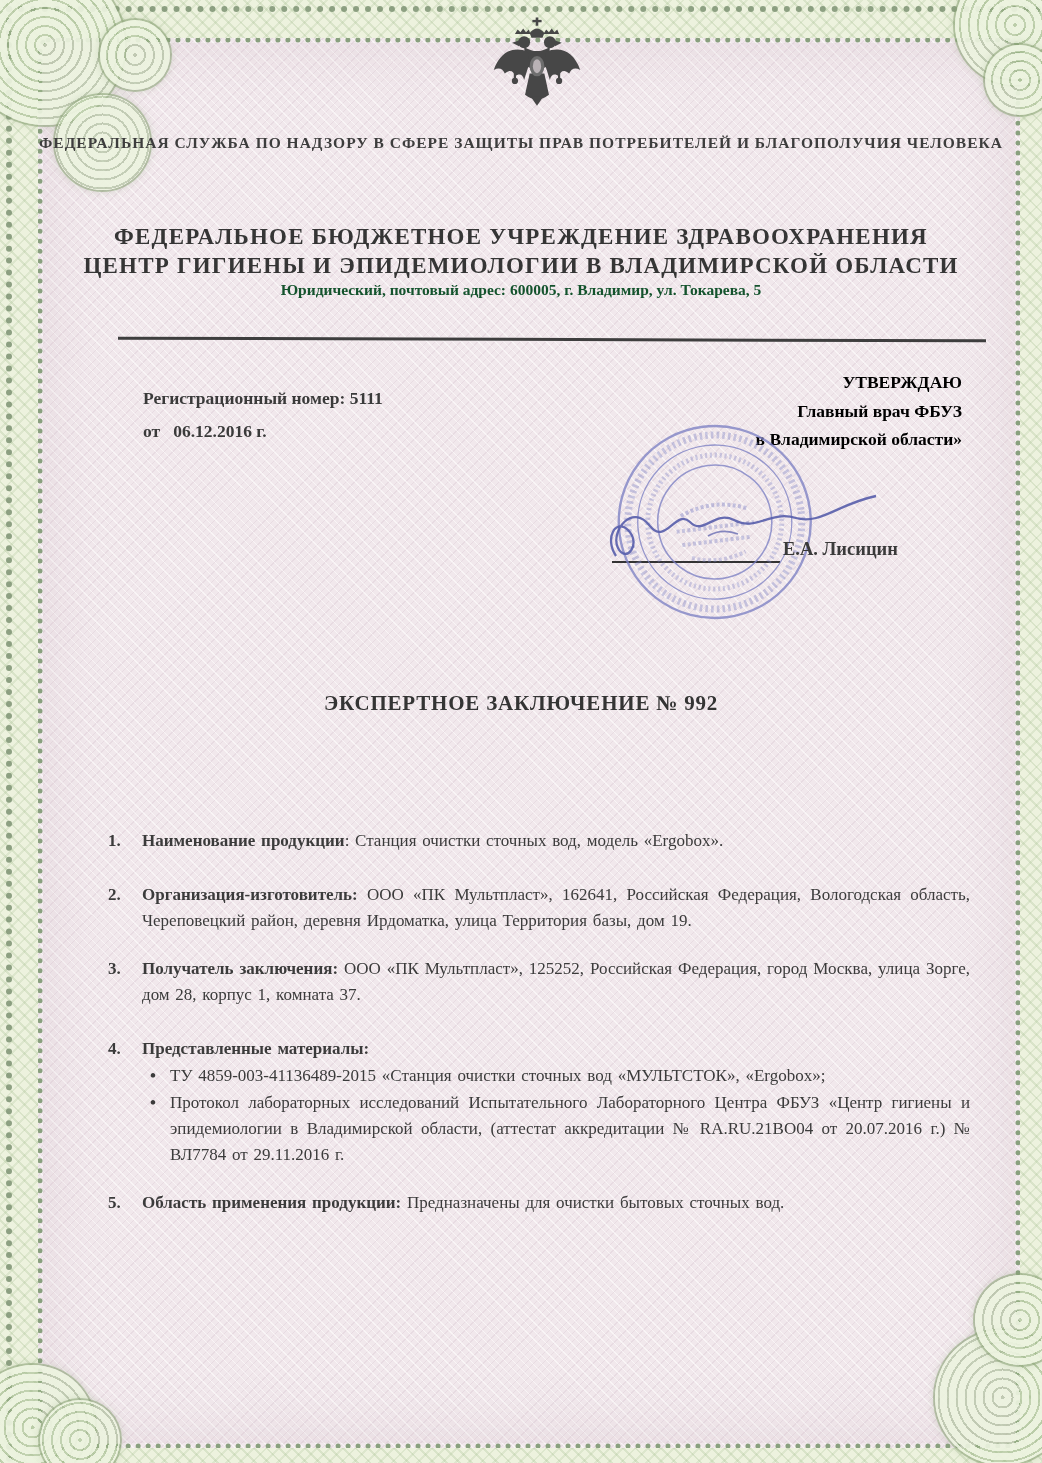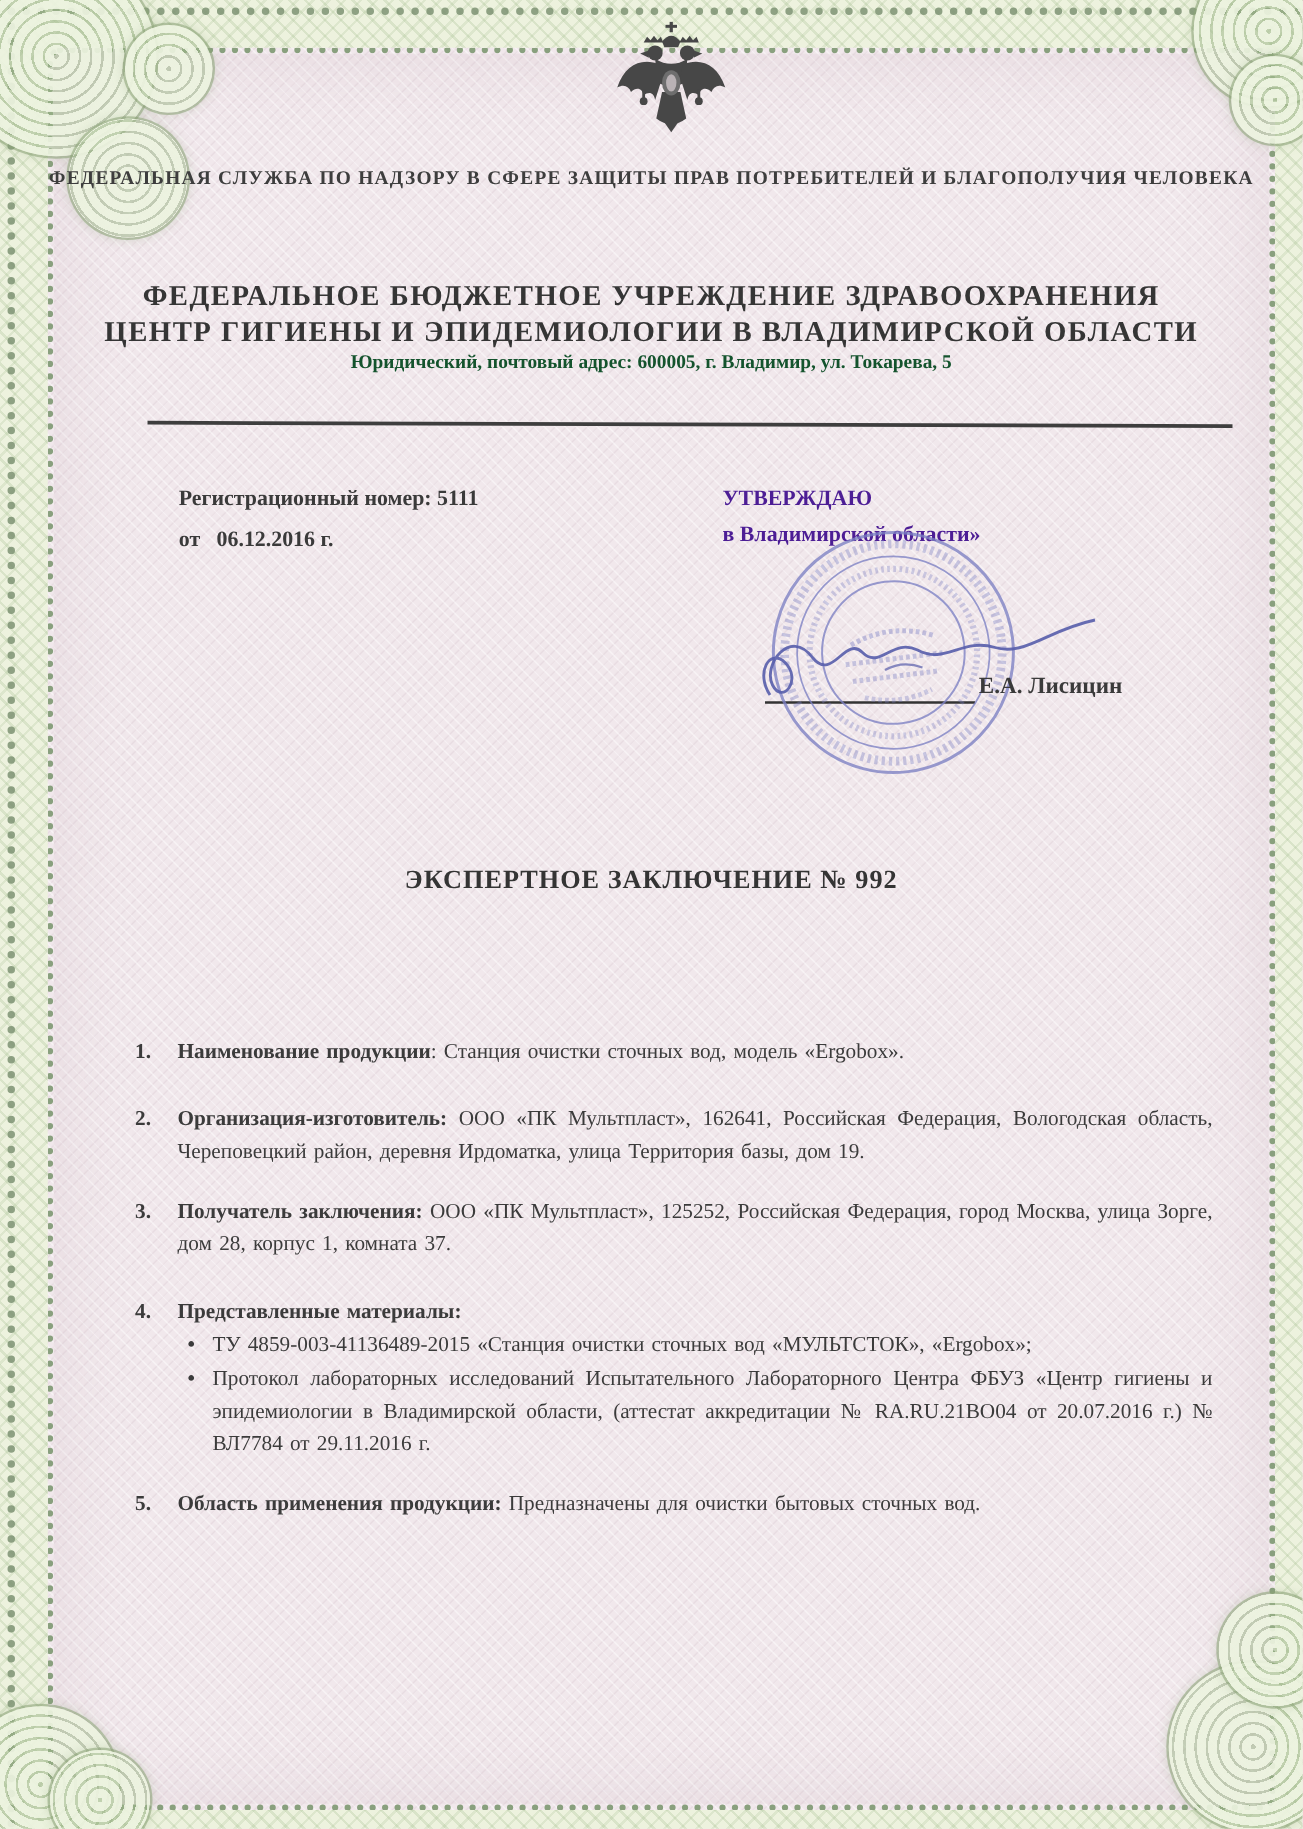--- a/index.html
+++ b/index.html
@@ -34,21 +34,21 @@
   
   .content{position:absolute;left:0;top:0;width:1042px;height:1233px;z-index:4;color:#3a3a3a;}
   .abs{position:absolute;}
   .ctr{left:0;width:1042px;text-align:center;}
   .agency{top:134px;font-weight:bold;font-size:15.5px;letter-spacing:1px;color:#3d3d3d;}
   .orgname{top:186px;font-weight:bold;font-size:23px;letter-spacing:1.2px;line-height:29px;color:#353535;margin-top:36px;}
   .address{top:279px;font-weight:bold;font-size:15.5px;line-height:22px;color:#14532d;}
   .rule{top:338px;left:118px;width:868px;height:3px;background:#3e3e3e;transform:rotate(0.18deg);}
   .reg{left:143px;top:382px;font-weight:bold;font-size:17.5px;line-height:33px;color:#3a3a3a;}
   .reg .pre{white-space:pre;}
-  .approval{left:578px;top:384px;width:384px;text-align:left;font-weight:bold;font-size:17.5px;line-height:28.5px;color:#4c1d95;}
+  .approval{left:578px;top:368px;width:384px;text-align:right;font-weight:bold;font-size:17.5px;line-height:28.5px;color:#000000;}
   .sig-line{left:612px;top:561px;width:168px;height:2px;background:#333;}
   .signer{left:783px;top:539px;font-weight:bold;font-size:18.5px;color:#3a3a3a;}
   .stamp{left:610px;top:417px;opacity:.78;transform:rotate(-7deg);}
   .signature{left:588px;top:476px;}
   .doc-title{top:691px;font-weight:bold;font-size:21px;letter-spacing:.8px;color:#343434;}
   .items{left:108px;top:828px;width:862px;font-size:17px;line-height:26px;color:#3b3b3b;}
   .item{display:flex;align-items:flex-start;}
   .inum{flex:0 0 34px;font-weight:bold;}
   .ibody{flex:1;text-align:justify;word-spacing:1.5px;}
   .ibody b{font-weight:bold;}
@@ -112,20 +112,21 @@
   </div>
   <div class="abs rule"></div>
 
   <div class="abs reg">
     <div>Регистрационный номер: 5111</div>
     <div class="pre">от   06.12.2016 г.</div>
   </div>
 
   <div class="abs approval">
     <div>УТВЕРЖДАЮ</div>
+    <div>Главный врач ФБУЗ</div>
     <div>в Владимирской области»</div>
   </div>
 
   <div class="abs sig-line"></div>
   <div class="abs stamp">
     <svg width="210" height="210" viewBox="0 0 210 210">
       <g fill="none" stroke="#7d81c4">
         <circle cx="105" cy="105" r="96" stroke-width="2.4"></circle>
         <circle cx="105" cy="105" r="87" stroke-width="7" stroke-dasharray="2.6 3.1" opacity=".5"></circle>
         <circle cx="105" cy="105" r="77" stroke-width="1.4"></circle>

